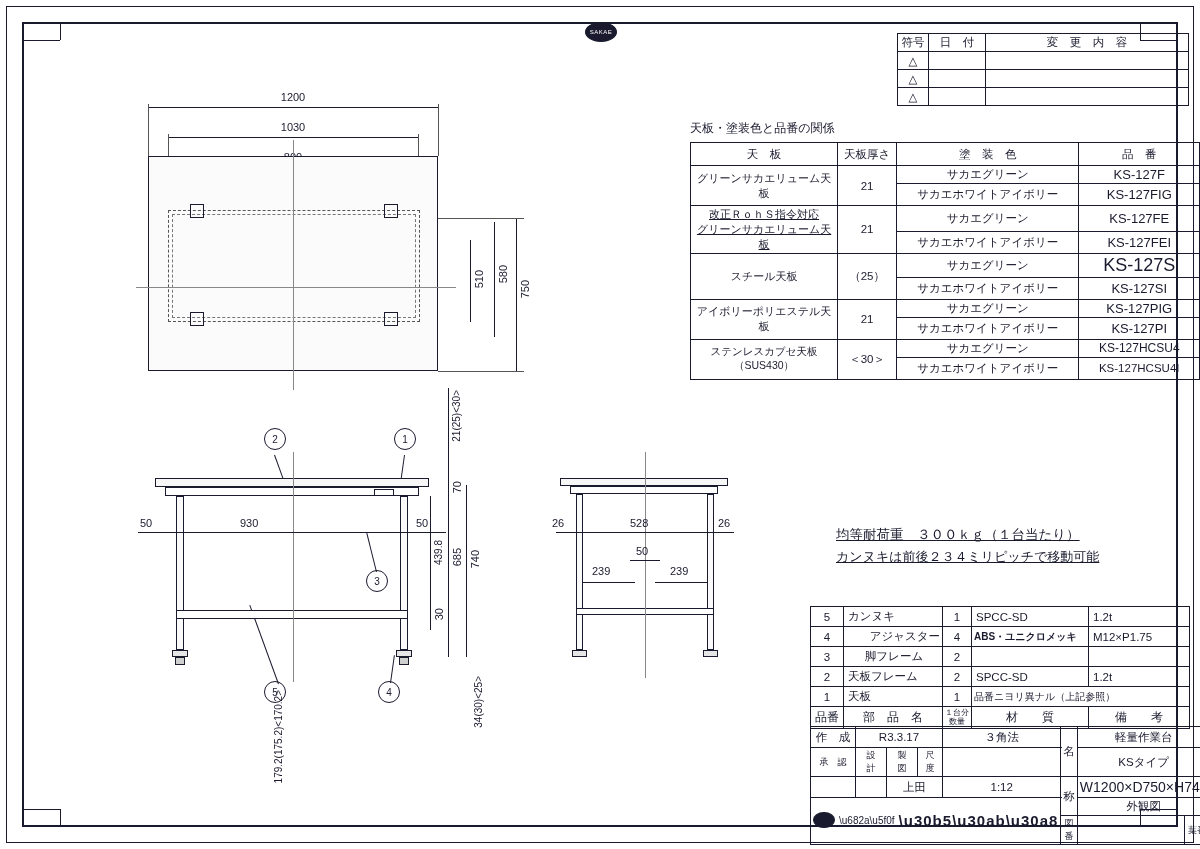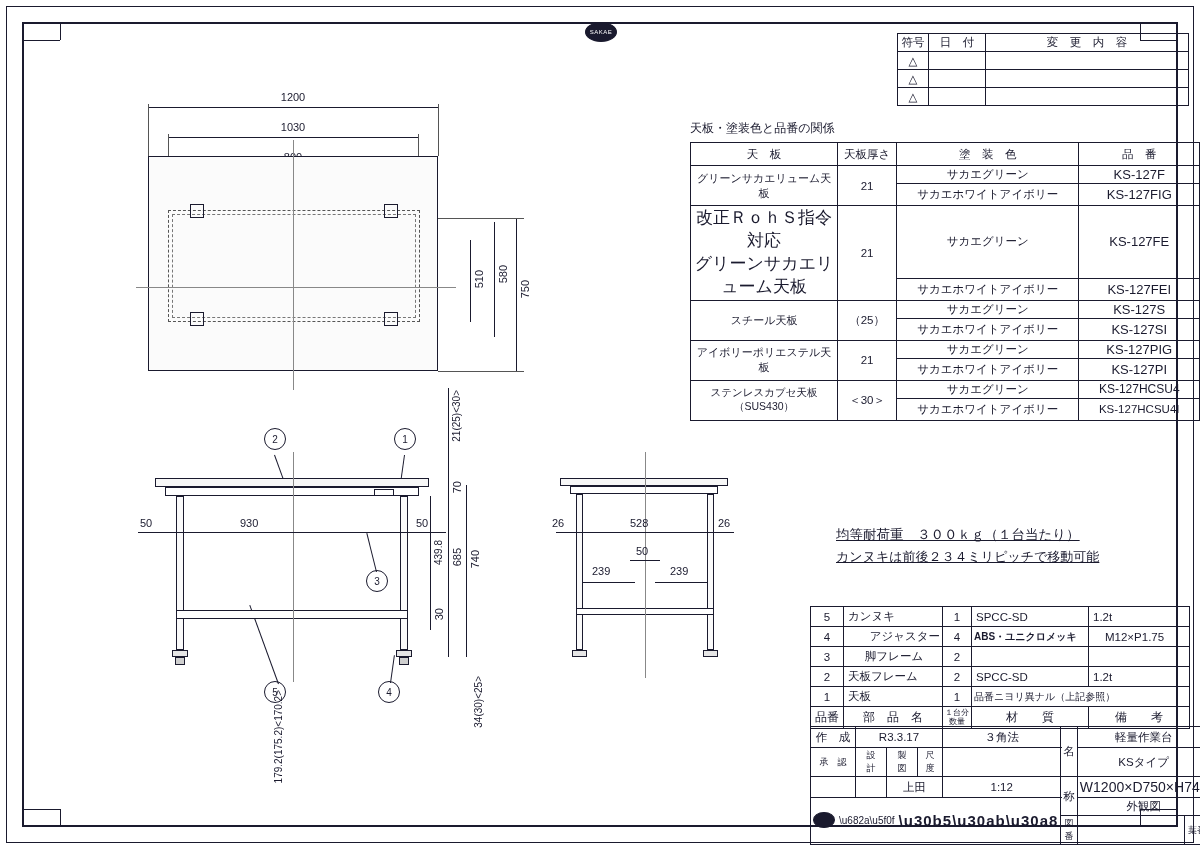--- a/index.html
+++ b/index.html
@@ -122,36 +122,36 @@
         <td rowspan="2">21</td>
         <td>サカエグリーン</td>
         <td style="font-size:13px;">KS-127F</td>
       </tr>
       <tr>
         <td style="height:19px;">サカエホワイトアイボリー</td>
         <td style="font-size:13px;">KS-127FIG</td>
       </tr>
 
       <tr>
-        <td rowspan="2" style="height:19px;font-size:17px;white-space:pre-line;line-height:1.35;">改正ＲｏｈＳ指令対応
+        <td rowspan="2" style="height:19px;font-size:11px;white-space:pre-line;line-height:1.35;text-decoration:underline;">改正ＲｏｈＳ指令対応
 グリーンサカエリューム天板</td>
         <td rowspan="2">21</td>
         <td>サカエグリーン</td>
         <td style="font-size:13px;">KS-127FE</td>
       </tr>
       <tr>
         <td style="height:19px;">サカエホワイトアイボリー</td>
         <td style="font-size:13px;">KS-127FEI</td>
       </tr>
 
       <tr>
         <td rowspan="2" style="height:19px;font-size:11px;">スチール天板</td>
         <td rowspan="2">（25）</td>
         <td>サカエグリーン</td>
-        <td style="font-size:13px;">KS-127S</td>
+        <td style="font-size:18px;">KS-127S</td>
       </tr>
       <tr>
         <td style="height:19px;">サカエホワイトアイボリー</td>
         <td style="font-size:13px;">KS-127SI</td>
       </tr>
 
       <tr>
         <td rowspan="2" style="height:19px;font-size:11px;">アイボリーポリエステル天板</td>
         <td rowspan="2">21</td>
         <td>サカエグリーン</td>
@@ -260,21 +260,21 @@
         <td style="width:92px;text-align:left;padding-left:4px;">カンヌキ</td>
         <td style="width:24px;">1</td>
         <td style="width:110px;text-align:left;padding-left:4px;">SPCC-SD</td>
         <td style="width:94px;text-align:left;padding-left:4px;">1.2t</td>
       </tr>
       <tr>
         <td style="height:17px;">4</td>
         <td style="text-align:right;padding-left:4px;">アジャスター</td>
         <td>4</td>
         <td style="text-align:left;padding-left:2px;font-size:10px;font-weight:bold;">ABS・ユニクロメッキ</td>
-        <td style="text-align:left;padding-left:16px;">M12×P1.75</td>
+        <td style="text-align:left;padding-left:4px;">M12×P1.75</td>
       </tr>
       <tr>
         <td style="height:17px;">3</td>
         <td style="text-align:center;padding-left:4px;">脚フレーム</td>
         <td>2</td>
         <td></td>
         <td></td>
       </tr>
       <tr>
         <td style="height:17px;">2</td>

